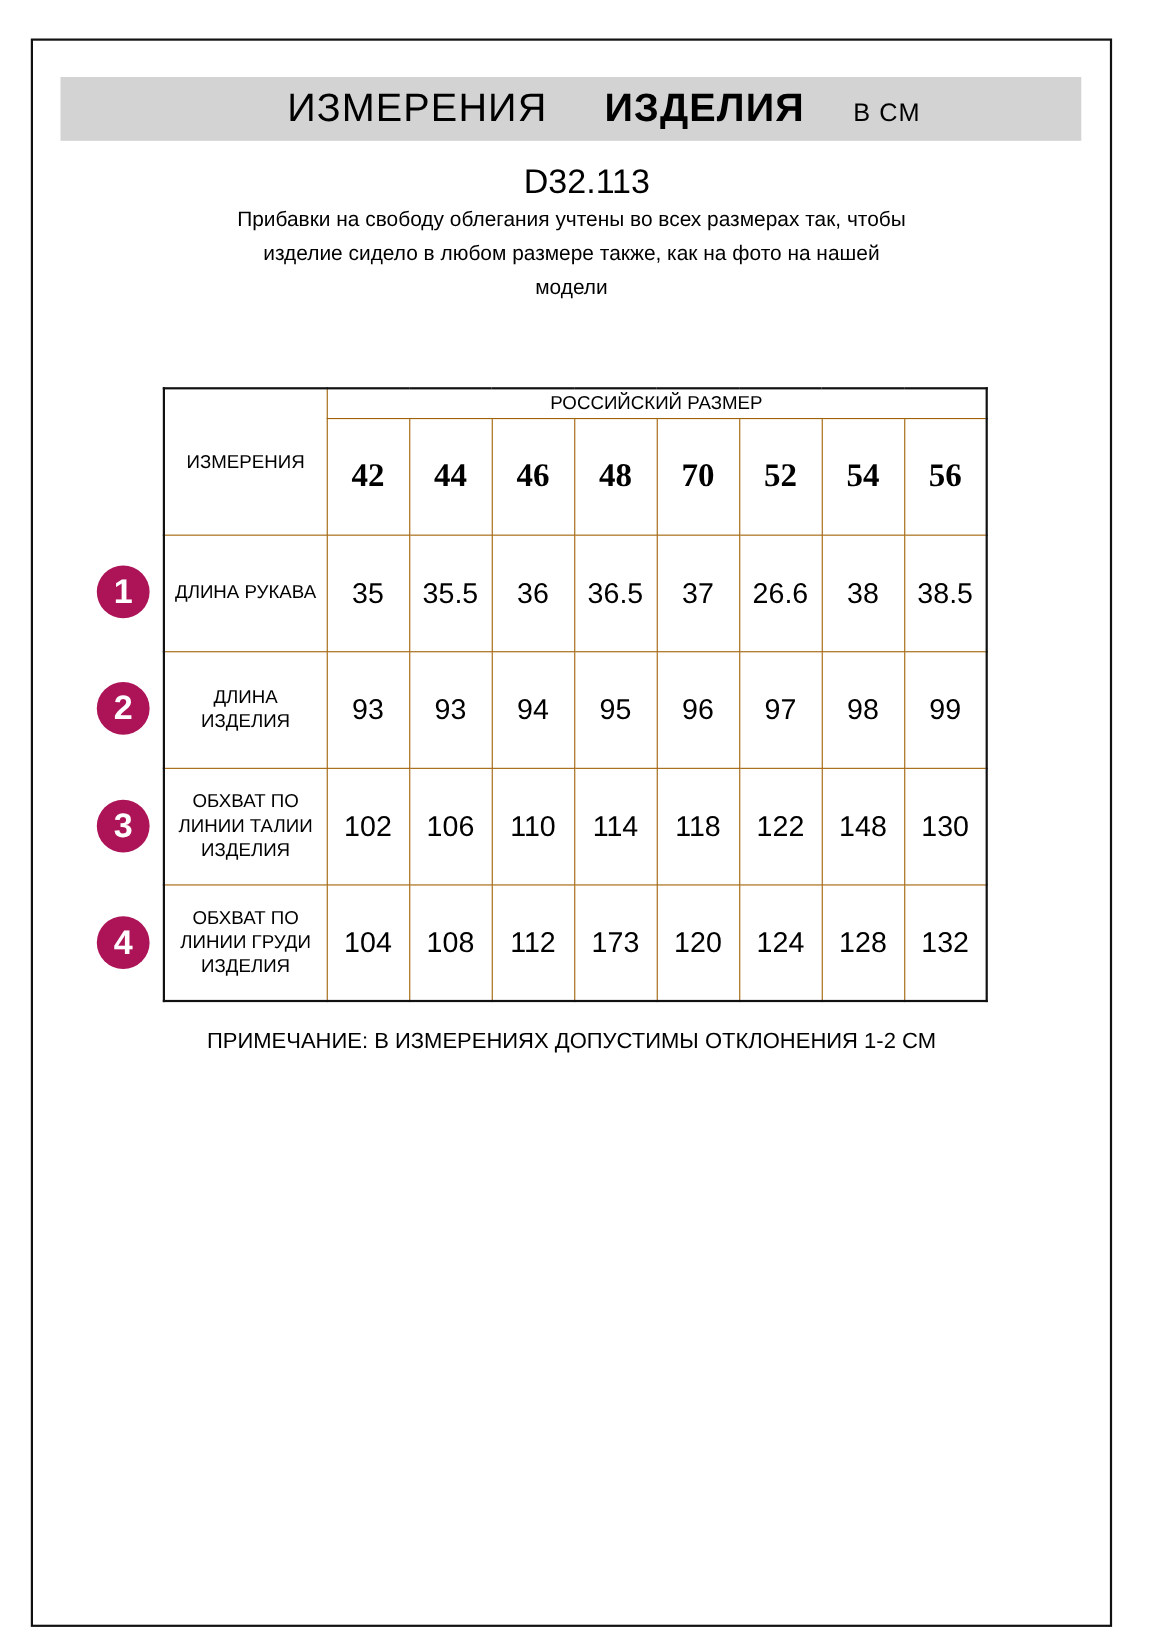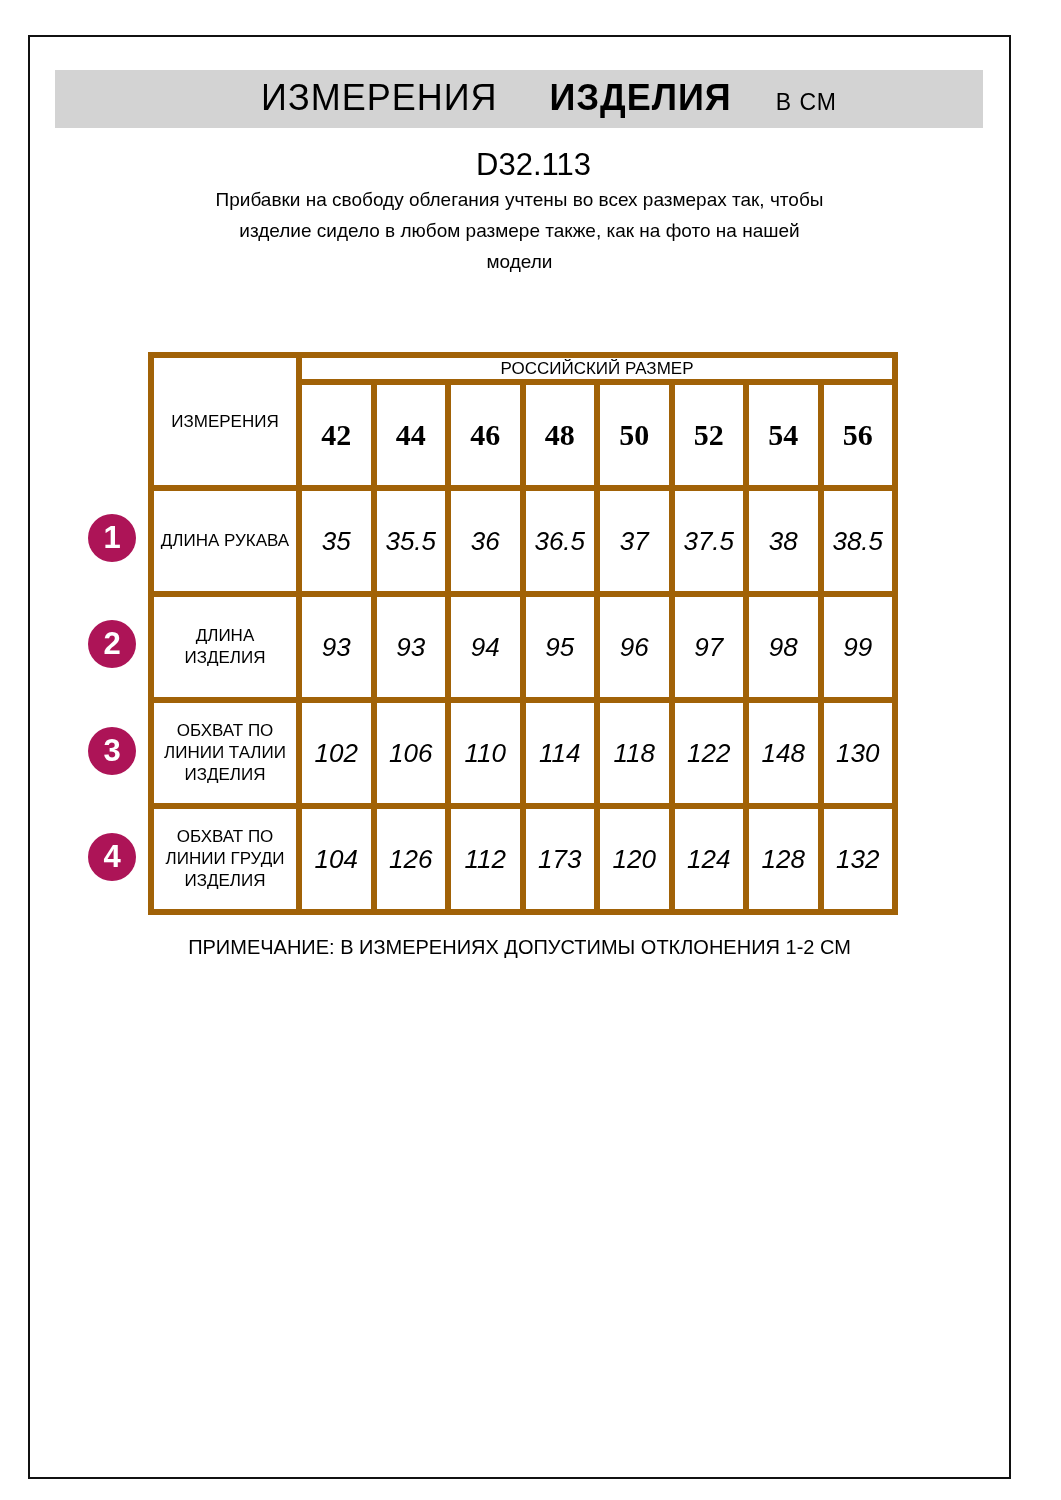--- a/index.html
+++ b/index.html
@@ -34,30 +34,30 @@
   .description{
     position:absolute;left:28px;top:184px;width:983px;
     text-align:center;font-size:19px;line-height:31px;
     white-space:pre-line;
   }
   .size-table{
     position:absolute;left:148px;top:352px;width:750px;
     border-collapse:collapse;table-layout:fixed;
   }
   .size-table td{
-    border:6px solid #a16207;text-align:center;vertical-align:middle;
+    border:1px solid #a16207;text-align:center;vertical-align:middle;
     overflow:hidden;
   }
   .size-table{border:2px solid #111;}
   .row-group-header td{height:27px;font-size:17px;}
   .row-sizes td{height:106px;font-size:30px;font-weight:bold;font-family:Liberation Serif, serif;}
   .corner-cell{font-size:19px;}
   .data-row td{height:106px;}
   .label-cell{font-size:17px;white-space:pre-line;line-height:22px;padding:0 6px;}
-  .value-cell{font-size:26px;font-style:italic;}
+  .value-cell{font-size:26px;}
   .row-marker{
     position:absolute;left:88px;width:48px;height:48px;border-radius:50%;
     background:var(--accent);color:#fff;font-weight:bold;font-size:31px;
     text-align:center;line-height:48px;
   }
   .marker-1{top:514px;}
   .marker-2{top:620px;}
   .marker-3{top:727px;}
   .marker-4{top:833px;}
   .note{
@@ -95,33 +95,33 @@
   <tbody>
       <tr class="row-group-header">
     <td class="corner-cell" rowspan="2">ИЗМЕРЕНИЯ</td>
     <td colspan="8">РОССИЙСКИЙ РАЗМЕР</td>
   </tr>
   <tr class="row-sizes">
     <td>42</td>
     <td>44</td>
     <td>46</td>
     <td>48</td>
-    <td>50</td>
+    <td>70</td>
     <td>52</td>
     <td>54</td>
     <td>56</td>
   </tr>
   <tr class="data-row">
     <td class="label-cell">ДЛИНА РУКАВА</td>
     <td class="value-cell">35</td>
     <td class="value-cell">35.5</td>
     <td class="value-cell">36</td>
     <td class="value-cell">36.5</td>
     <td class="value-cell">37</td>
-    <td class="value-cell">37.5</td>
+    <td class="value-cell">26.6</td>
     <td class="value-cell">38</td>
     <td class="value-cell">38.5</td>
   </tr>
   <tr class="data-row">
     <td class="label-cell">ДЛИНА
 ИЗДЕЛИЯ</td>
     <td class="value-cell">93</td>
     <td class="value-cell">93</td>
     <td class="value-cell">94</td>
     <td class="value-cell">95</td>
@@ -141,21 +141,21 @@
     <td class="value-cell">118</td>
     <td class="value-cell">122</td>
     <td class="value-cell">148</td>
     <td class="value-cell">130</td>
   </tr>
   <tr class="data-row">
     <td class="label-cell">ОБХВАТ ПО
 ЛИНИИ ГРУДИ
 ИЗДЕЛИЯ</td>
     <td class="value-cell">104</td>
-    <td class="value-cell">126</td>
+    <td class="value-cell">108</td>
     <td class="value-cell">112</td>
     <td class="value-cell">173</td>
     <td class="value-cell">120</td>
     <td class="value-cell">124</td>
     <td class="value-cell">128</td>
     <td class="value-cell">132</td>
   </tr>
 </tbody>
   </table>
 

